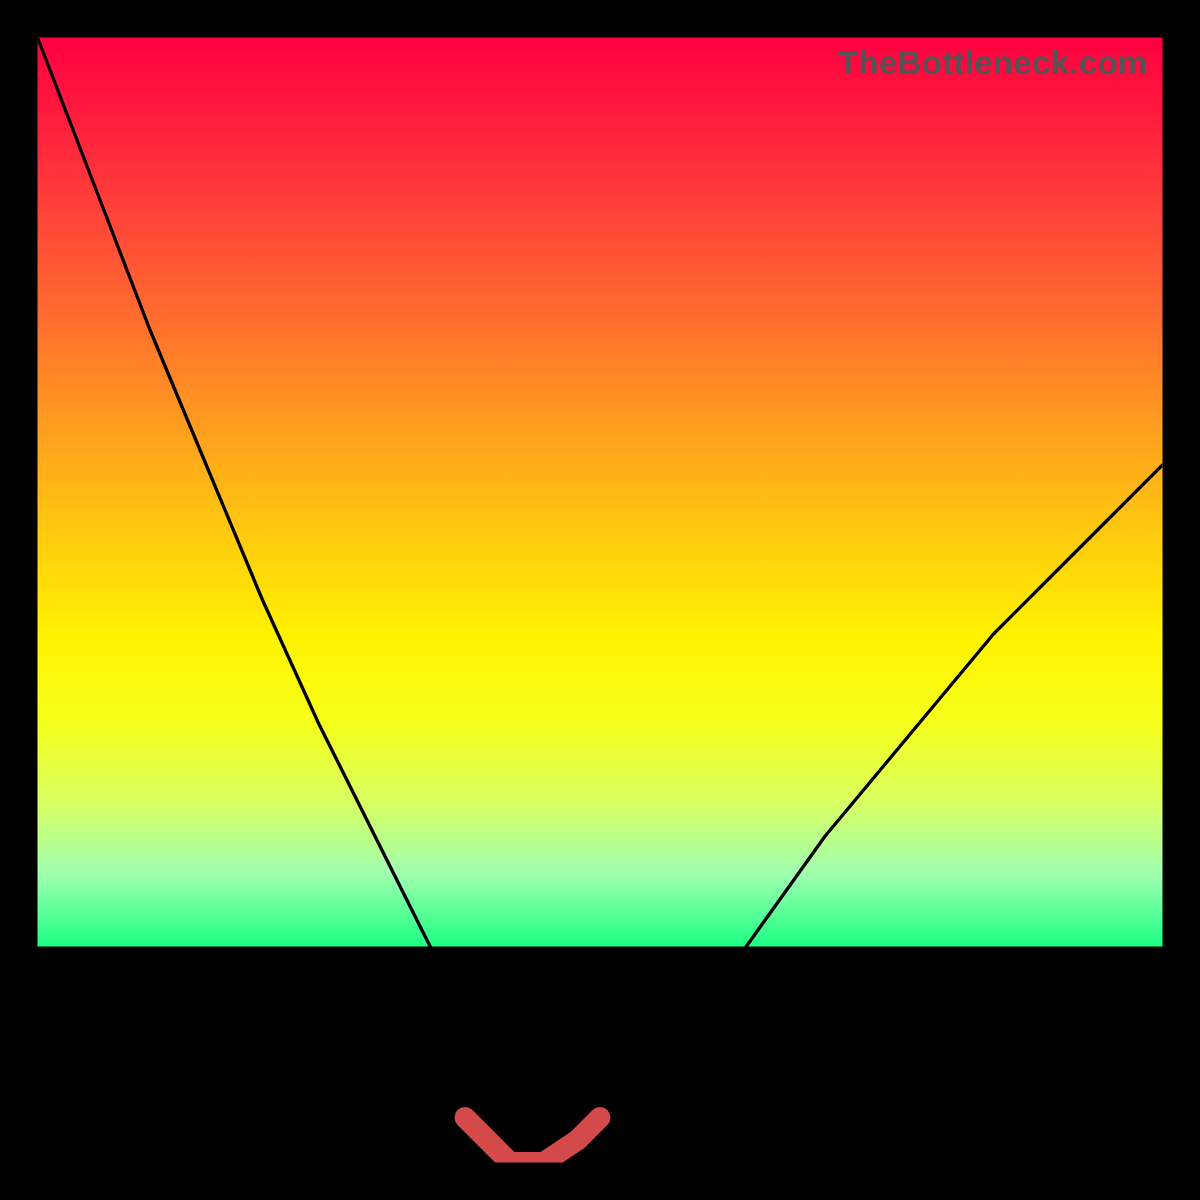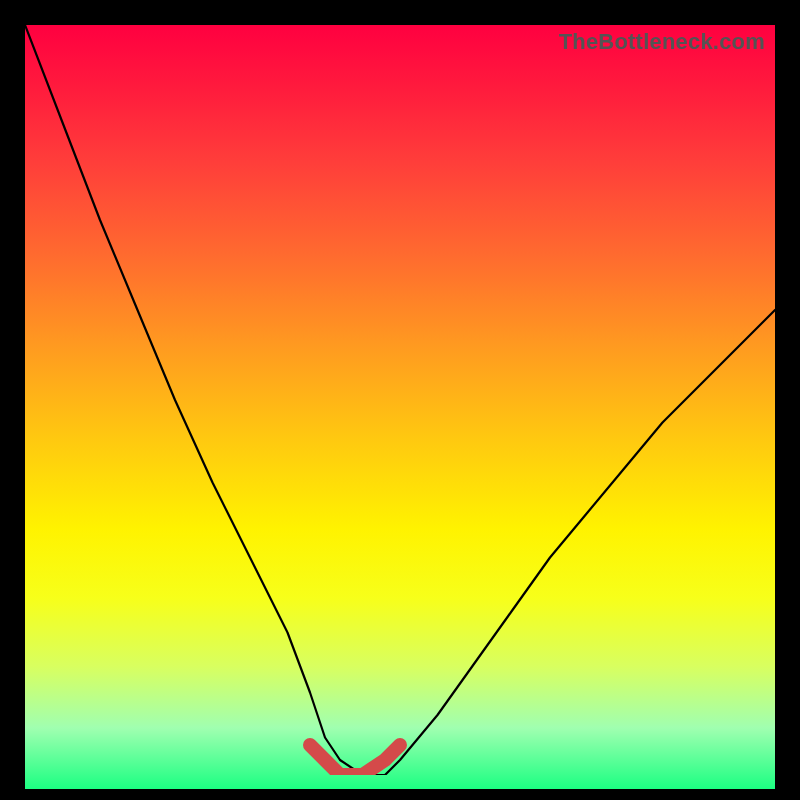--- a/index.html
+++ b/index.html
@@ -8,21 +8,21 @@
     width: 800px;
     height: 800px;
     background: #000;
     position: relative;
   }
   .plot {
     position: absolute;
     left: 25px;
     top: 25px;
     width: 750px;
-    height: 764px;
+    height: 606px;
     background: linear-gradient(to bottom,
       #ff0040 0%,
       #ff1a3d 8%,
       #ff3e3a 18%,
       #ff6a2f 30%,
       #ff9a20 42%,
       #ffc810 54%,
       #fff300 66%,
       #f7ff1a 75%,
       #d8ff60 84%,

